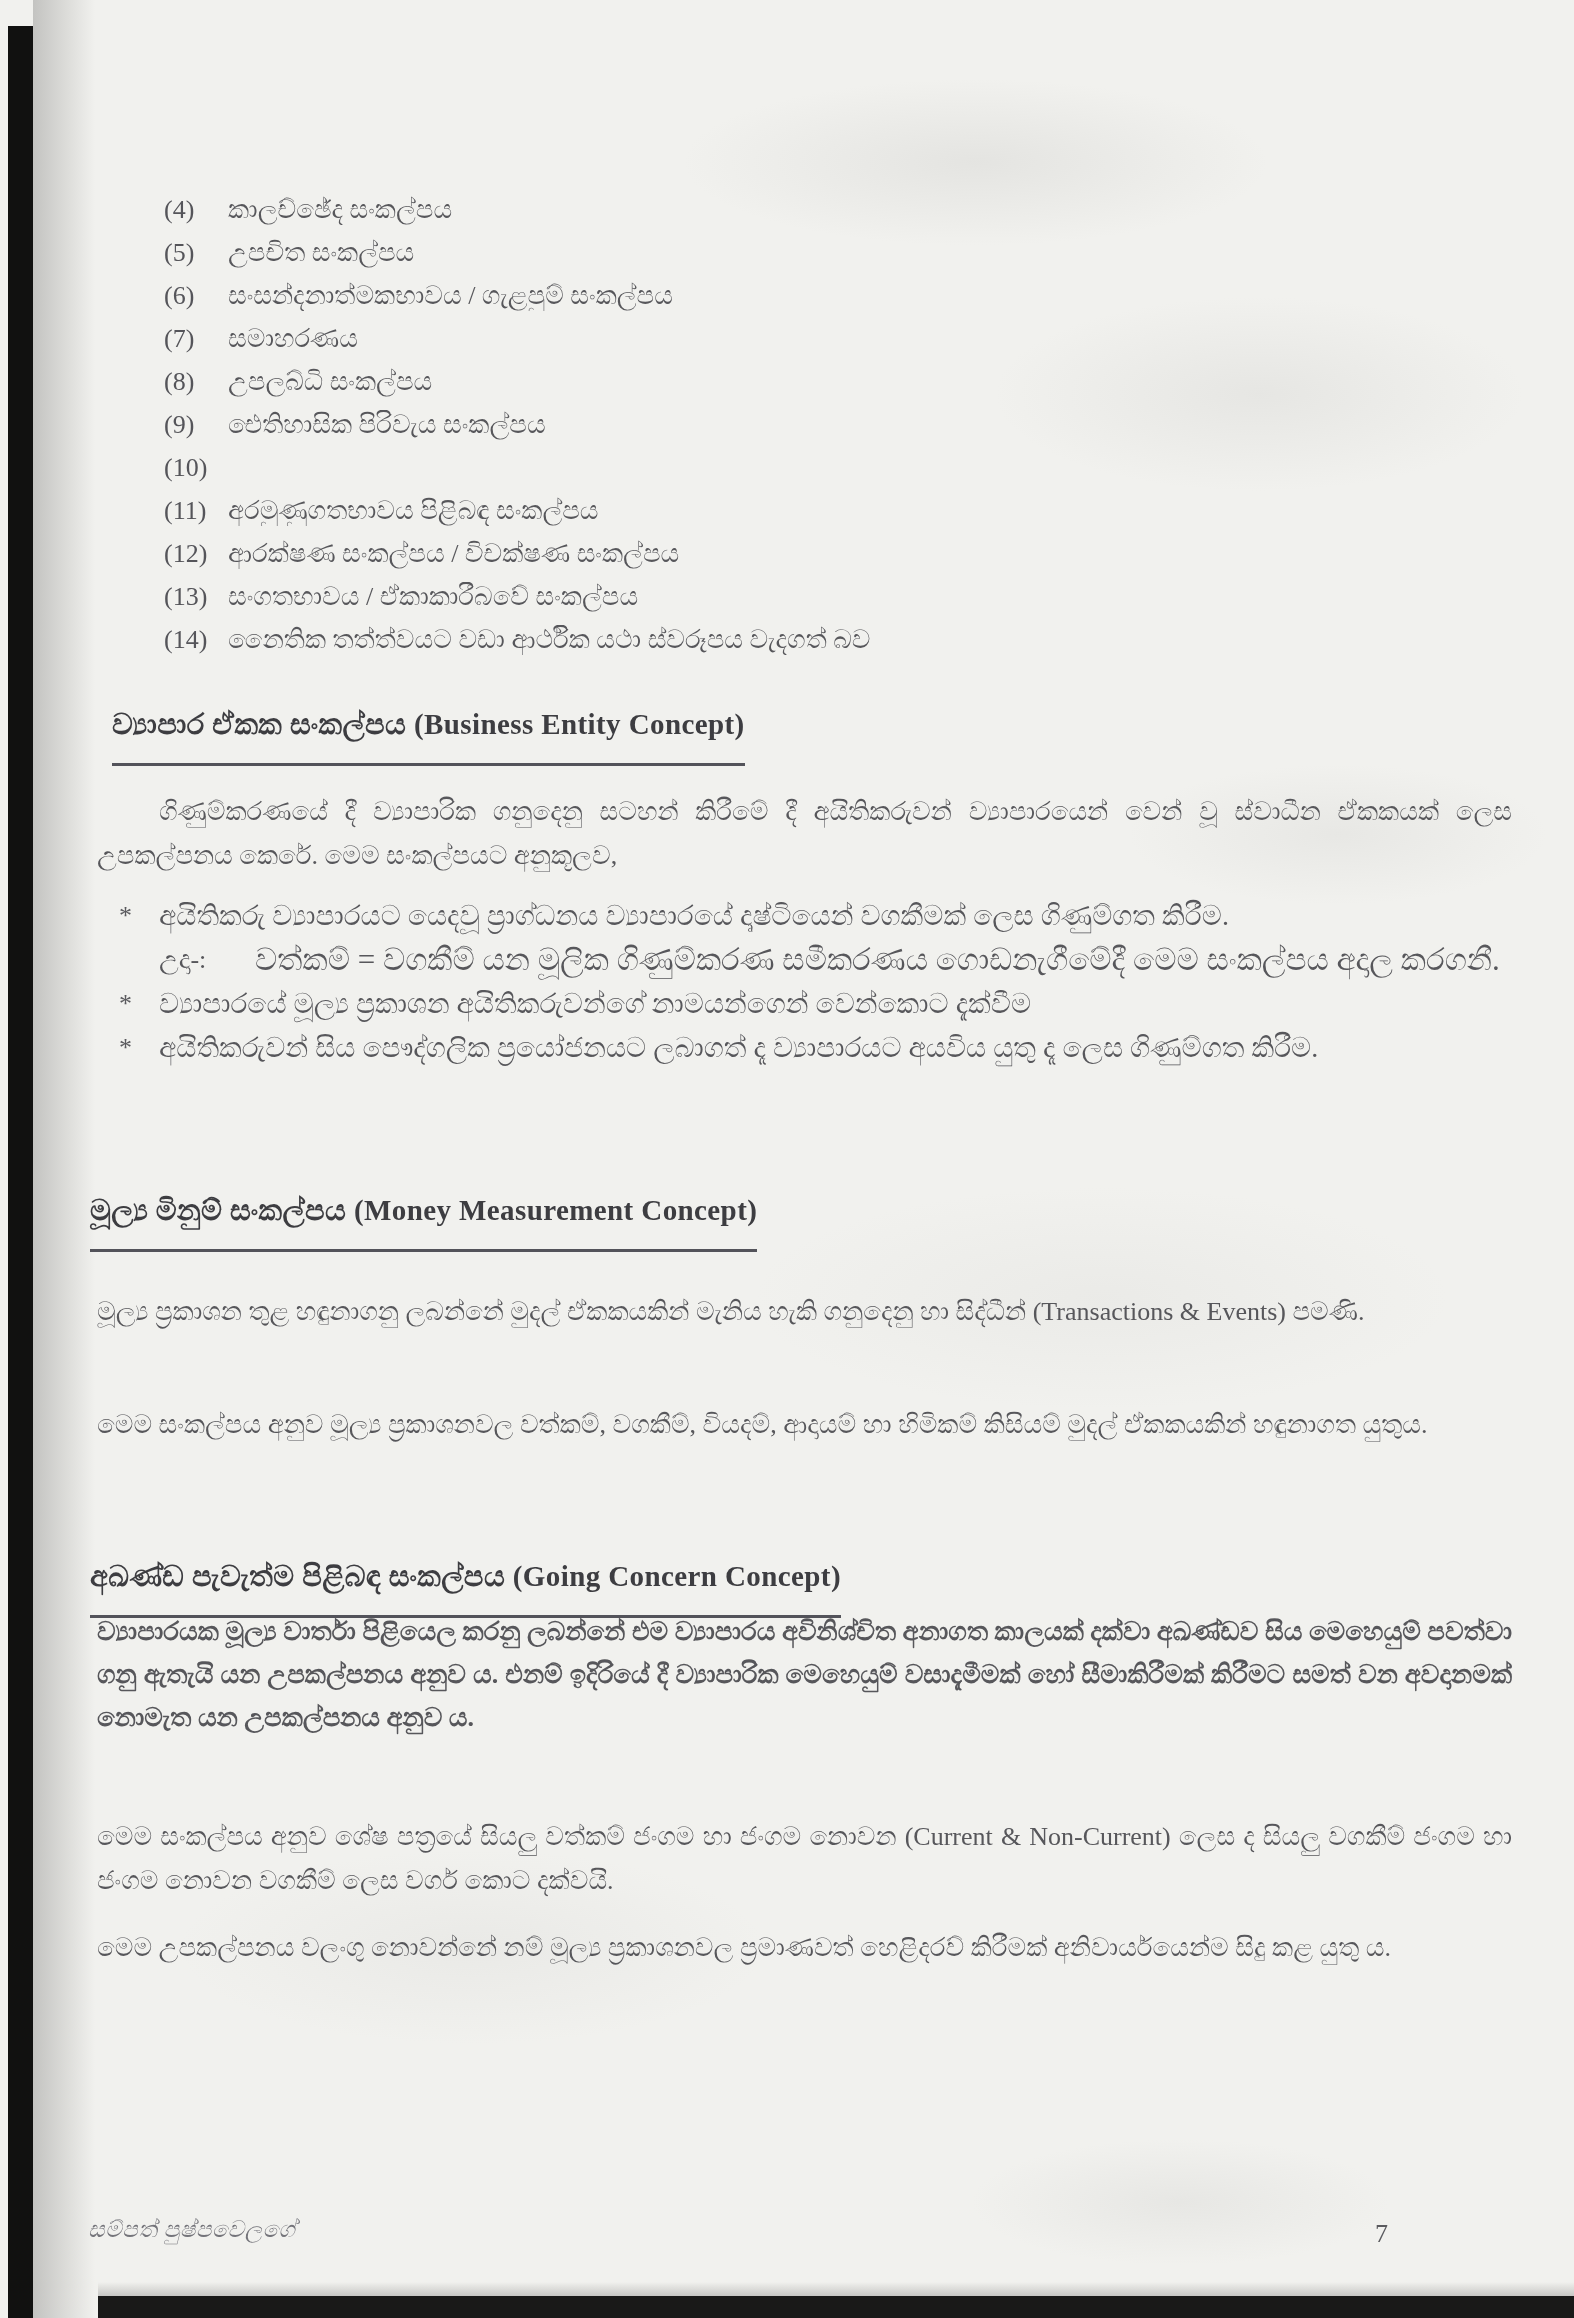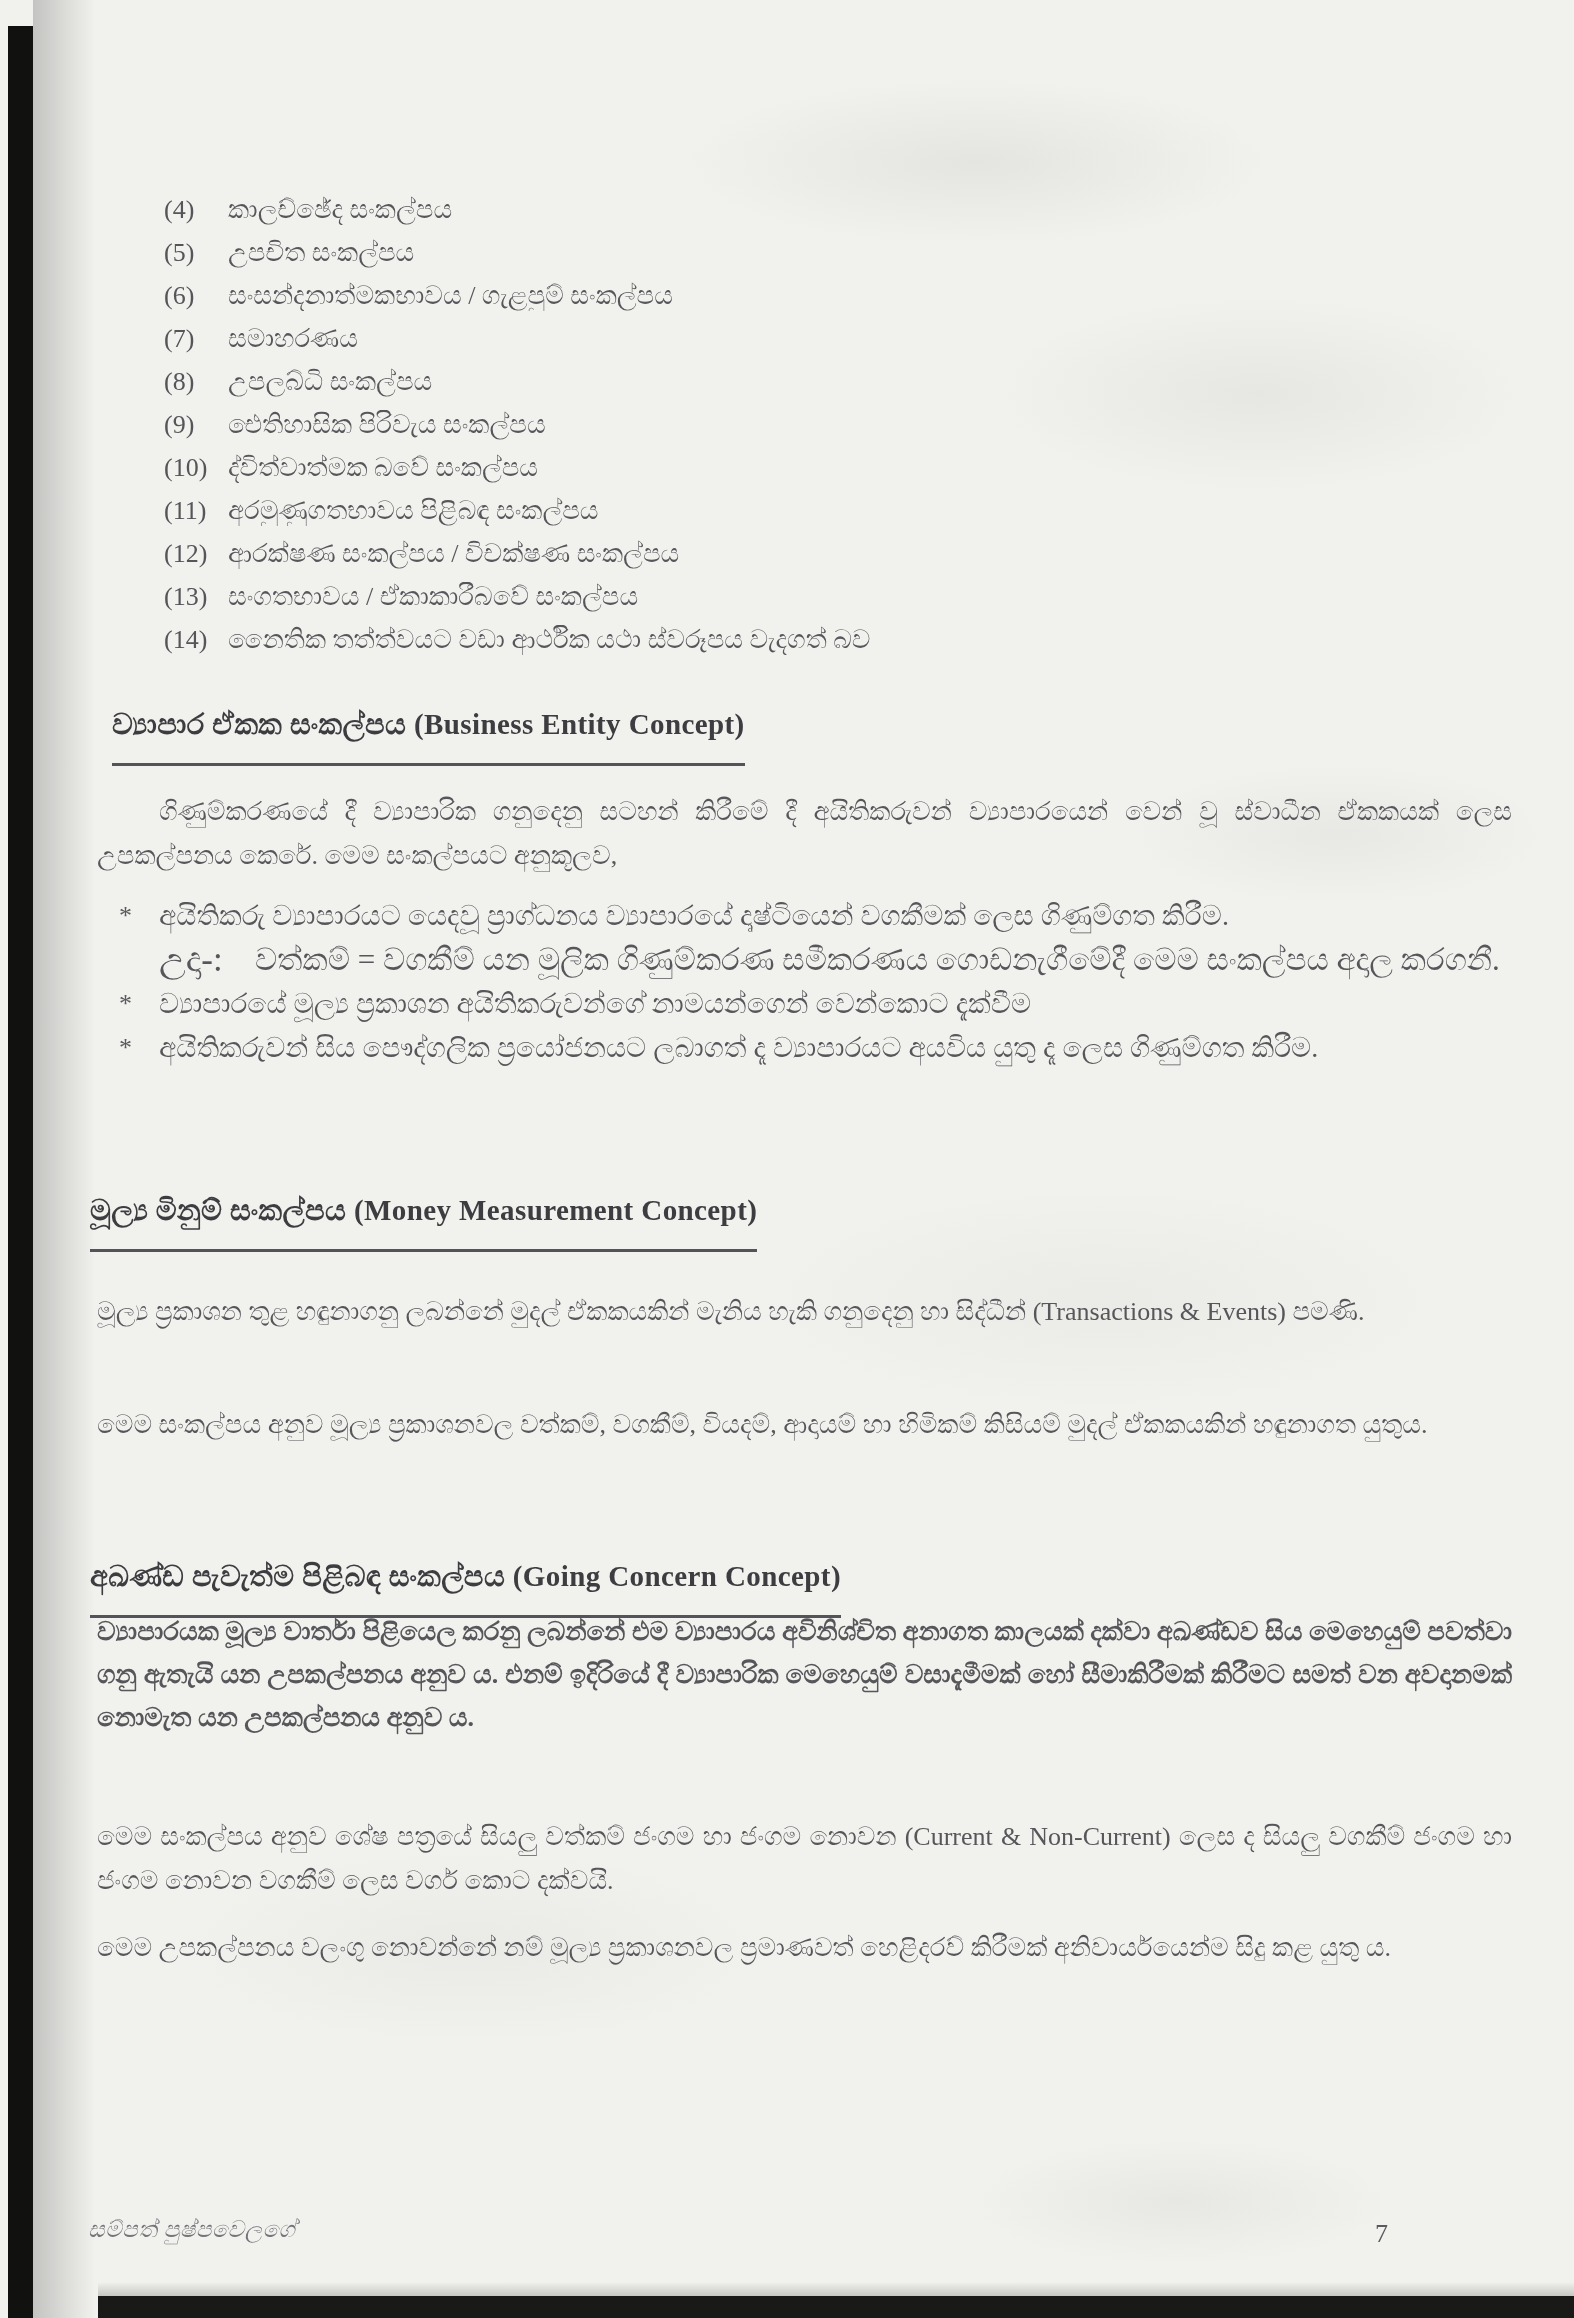--- a/index.html
+++ b/index.html
@@ -50,21 +50,21 @@
   .p-gc1   { top:1598px; line-height:43px;font-weight:bold; }
   .p-gc2   { top:1803px; }
   .p-gc3   { top:1914px; }
 
   
   .bullets { position:absolute; left:119px; top:894px; width:1385px; }
   .bullet  { display:flex; }
   .mark    { flex:0 0 40px; width:40px; font-size:26px; line-height:44px; color:#5a5a5e; }
   .btxt    { flex:1; font-size:28px; line-height:44px; text-align:justify; }
   .example { display:flex; margin-left:40px; }
-  .ex-label{ flex:0 0 96px; width:96px; font-size:35px; line-height:44px; }
+  .ex-label{ flex:0 0 96px; width:96px; font-size:26px; line-height:44px; }
   .ex-text { flex:1; font-size:31px; line-height:44px; }
 
   
   .footer-note { position:absolute; left:88px; top:2217px; font-size:23px;
                  font-style:italic; color:#74747a; letter-spacing:0.5px; }
   .page-num    { position:absolute; left:1375px; top:2219px; font-size:26px; color:#5a5a5e; }
 </style>
 </head>
 <body>
 
@@ -95,21 +95,20 @@
     <div class="row">
       <span class="num">(8)</span>
       <span class="txt">උපලබ්ධි සංකල්පය</span>
     </div>
     <div class="row">
       <span class="num">(9)</span>
       <span class="txt">ඓතිහාසික පිරිවැය සංකල්පය</span>
     </div>
     <div class="row">
       <span class="num">(10)</span>
-      <span class="txt">ද්විත්වාත්මක බවේ සංකල්පය</span>
     </div>
     <div class="row">
       <span class="num">(11)</span>
       <span class="txt">අරමුණුගතභාවය පිළිබඳ සංකල්පය</span>
     </div>
     <div class="row">
       <span class="num">(12)</span>
       <span class="txt">ආරක්ෂණ සංකල්පය / විචක්ෂණ සංකල්පය</span>
     </div>
     <div class="row">

